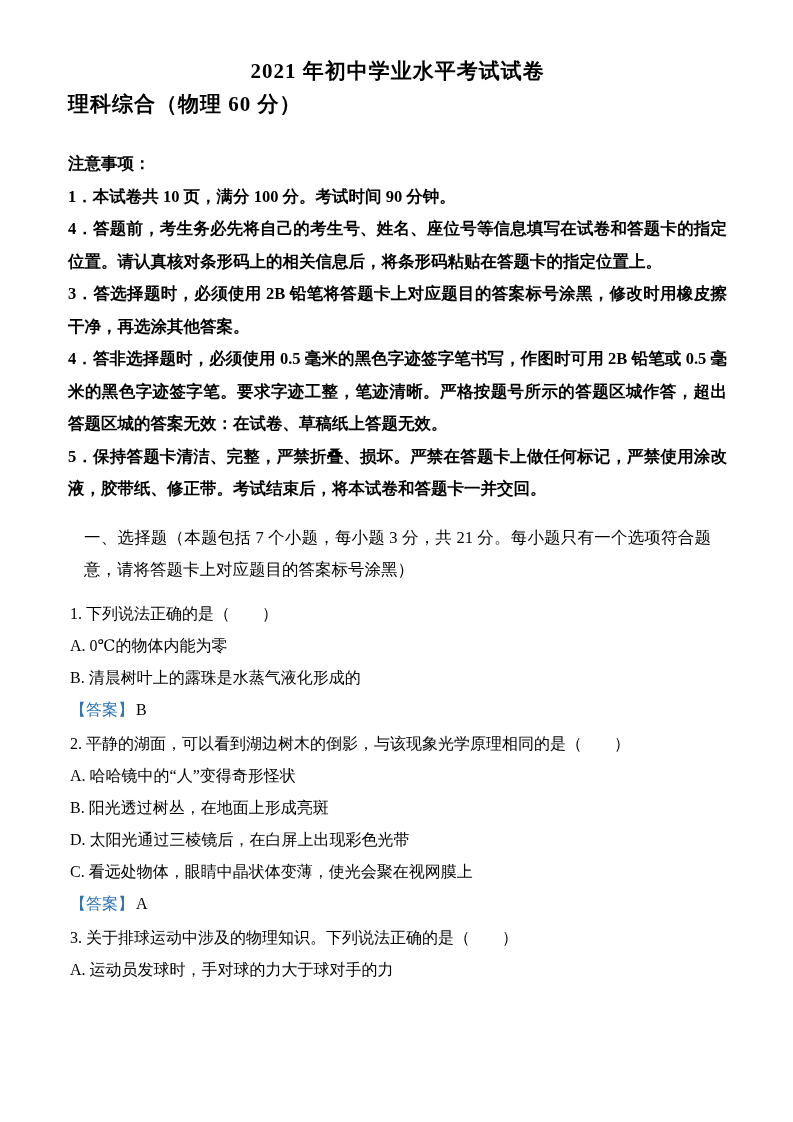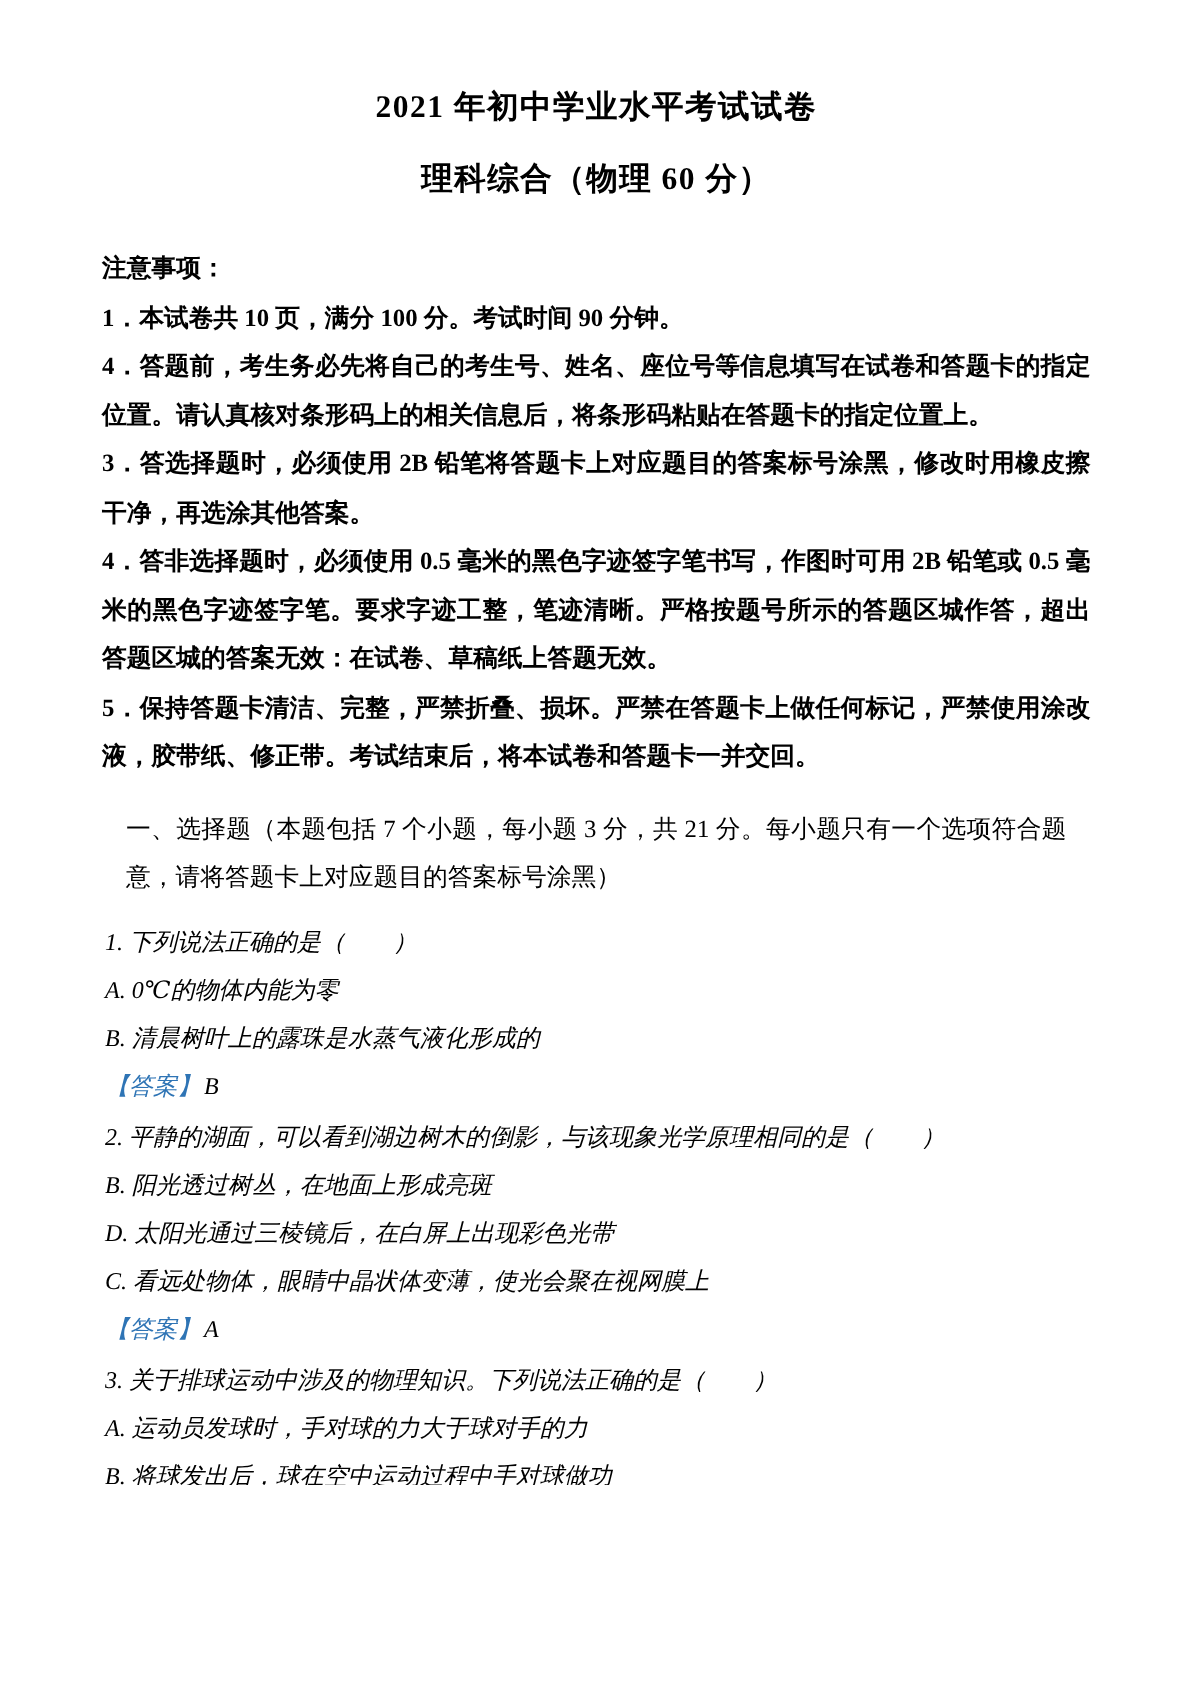--- a/index.html
+++ b/index.html
@@ -21,25 +21,24 @@
   }
   .title {
     margin: 0;
     font-size: 21px;
     line-height: 30px;
     font-weight: 700;
     text-align: center;
     letter-spacing: 1px;
   }
   .subtitle {
-    margin: 18px 0 0 0;
+    margin: 3px 0 0 0;
     font-size: 21px;
     line-height: 30px;
     font-weight: 700;
-    text-align: center;
     letter-spacing: 1px;
   }
   .notices {
     margin-top: 29px;
   }
   .notices p {
     margin: 0;
     font-weight: 700;
     font-size: 16.5px;
     line-height: 32.5px;
@@ -57,21 +56,20 @@
   }
   .question {
     margin: 0 0 3px 0;
     padding-left: 2px;
   }
   .q-line {
     margin: 0 0 11px 0;
     font-weight: 400;
     font-size: 16px;
     line-height: 21px;
-    font-style: italic;
   }
   .answer-line {
     margin-bottom: 13px;
   }
   .answer-label {
     color: var(--answer-color, #2E74B5);
   }
   .answer-value {
     margin-left: 2px;
   }
@@ -99,20 +97,21 @@
 
     <div class="question">
       <p class="q-line">1. 下列说法正确的是（　　）</p>
       <p class="q-line">A. 0℃的物体内能为零</p>
       <p class="q-line">B. 清晨树叶上的露珠是水蒸气液化形成的</p>
       <p class="q-line answer-line"><span class="answer-label">【答案】</span><span class="answer-value">B</span></p>
     </div>
 
     <div class="question">
       <p class="q-line">2. 平静的湖面，可以看到湖边树木的倒影，与该现象光学原理相同的是（　　）</p>
+      <p class="q-line">A. 哈哈镜中的“人”变得奇形怪状</p>
       <p class="q-line">B. 阳光透过树丛，在地面上形成亮斑</p>
       <p class="q-line">D. 太阳光通过三棱镜后，在白屏上出现彩色光带</p>
       <p class="q-line">C. 看远处物体，眼睛中晶状体变薄，使光会聚在视网膜上</p>
       <p class="q-line answer-line"><span class="answer-label">【答案】</span><span class="answer-value">A</span></p>
     </div>
 
     <div class="question">
       <p class="q-line">3. 关于排球运动中涉及的物理知识。下列说法正确的是（　　）</p>
       <p class="q-line">A. 运动员发球时，手对球的力大于球对手的力</p>
       <p class="q-line">B. 将球发出后，球在空中运动过程中手对球做功</p>

